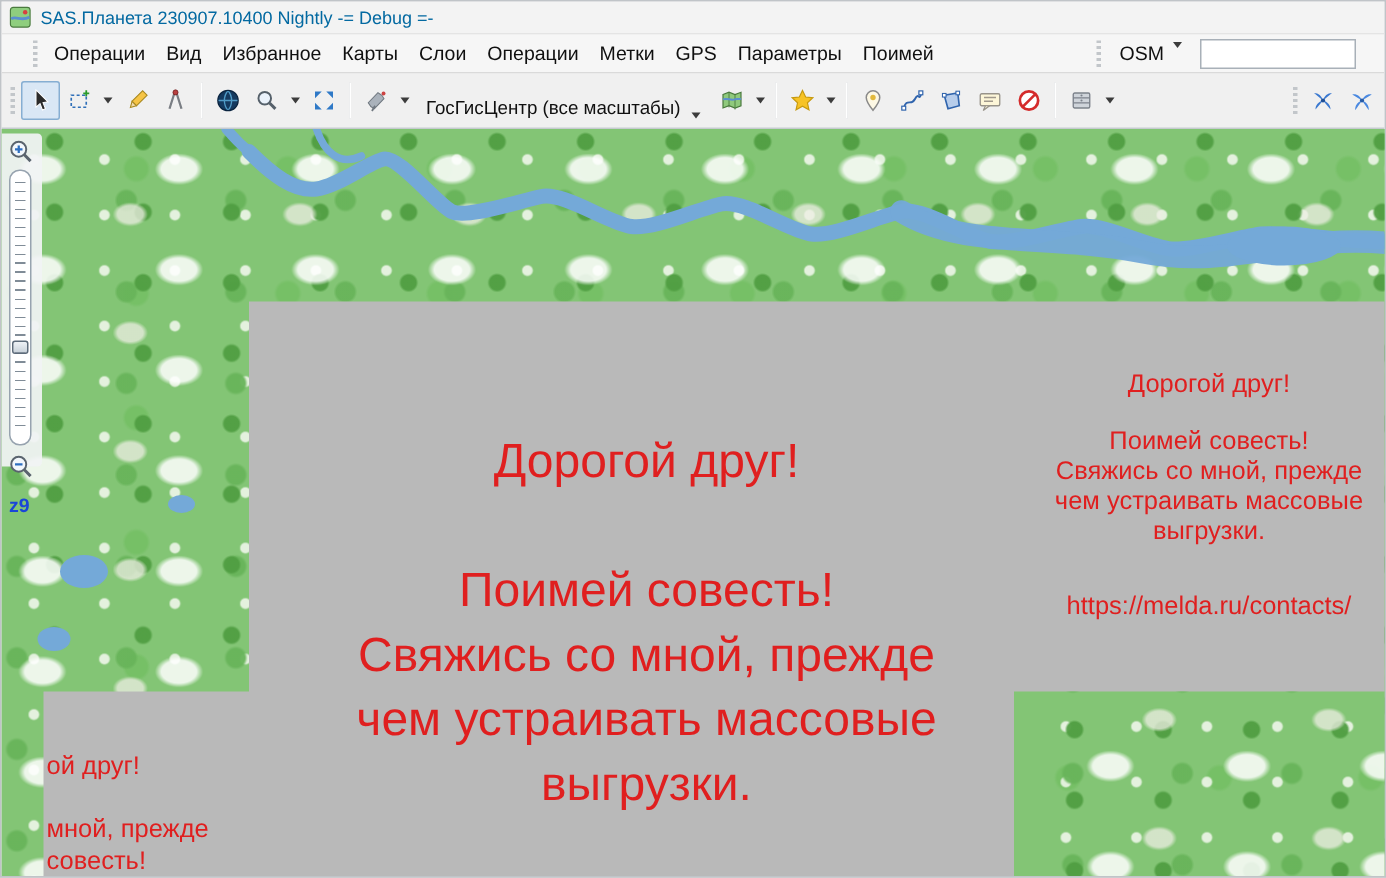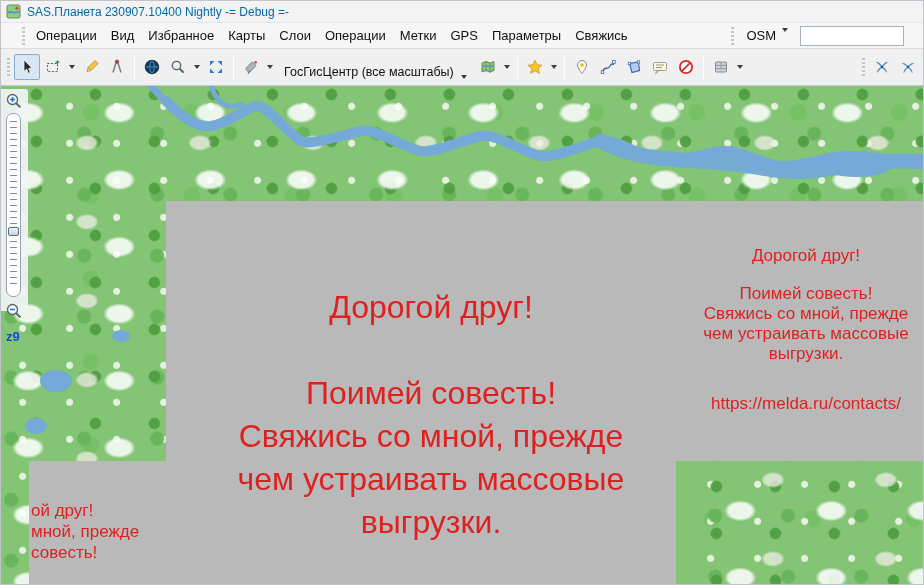--- a/index.html
+++ b/index.html
@@ -45,21 +45,21 @@
   .tile-main { left:165px; top:115px; right:0; bottom:0; }
   .tile-bl { left:28px; top:375px; width:137px; bottom:0; }
   .tile-br { position:absolute; left:675px; top:375px; right:0; bottom:0; background-position:37px 23px, 11px 41px, 5px 17px, 29px 7px, 13px 3px, 47px 31px; }
   .wm { color:#e01f1f; position:absolute; }
   .wm-large { left:5px; top:85px; width:520px; font-size:32px; line-height:43px; text-align:center; }
   .wm-large .gap1 { margin-bottom:43px; }
   .wm-small { left:515px; top:45px; width:250px; font-size:17px; line-height:20px; text-align:center; }
   .wm-small .gap1 { margin-bottom:18px; }
   .wm-small .link { margin-top:30px; }
   .wm-clipped { left:2px; top:39px; width:133px; font-size:17px; line-height:21px; text-align:left; }
-  .wm-clipped .gap1 { }
+  .wm-clipped .gap1 { margin-bottom:21px; }
 
   
   .zoom-widget { position:absolute; left:0; top:3px; width:27px; height:222px; background:rgba(241,243,244,0.93); border-radius:0 3px 3px 0; }
   .zoom-btn { position:absolute; left:3px; width:20px; height:20px; display:flex; align-items:center; justify-content:center; }
   .zoom-in { top:2px; }
   .zoom-out { top:212px; }
   .zoom-slider { position:absolute; left:5px; top:24px; width:15px; height:184px; background:#ffffff; border:1px solid #97a3af; border-radius:7px; }
   .zoom-ticks { position:absolute; left:3px; right:3px; top:7px; bottom:7px; background-image:repeating-linear-gradient(to bottom,#808c97 0 1px,transparent 1px 6px); }
   .zoom-thumb { position:absolute; left:1px; top:113px; width:11px; height:9px; background:linear-gradient(#eef2f6,#c9d2da); border:1px solid #5d6b7a; border-radius:2px; }
   .zoom-level { position:absolute; left:5px; top:240px; font-size:13px; font-weight:bold; color:#1a46d8; }
@@ -80,21 +80,21 @@
   <span class="grip"></span>
   <span class="menu-item">Операции</span>
   <span class="menu-item">Вид</span>
   <span class="menu-item">Избранное</span>
   <span class="menu-item">Карты</span>
   <span class="menu-item">Слои</span>
   <span class="menu-item">Операции</span>
   <span class="menu-item">Метки</span>
   <span class="menu-item">GPS</span>
   <span class="menu-item">Параметры</span>
-  <span class="menu-item">Свяжись</span>
+  <span class="menu-item">Поимей</span>
   <span class="mb-spacer"></span>
   <span class="grip"></span>
   <button class="osm-btn">
     <span>OSM</span>
     <span class="caret"></span>
   </button>
   <input class="searchbox" value="" style="">
 </div>
 
 <div class="toolbar">

